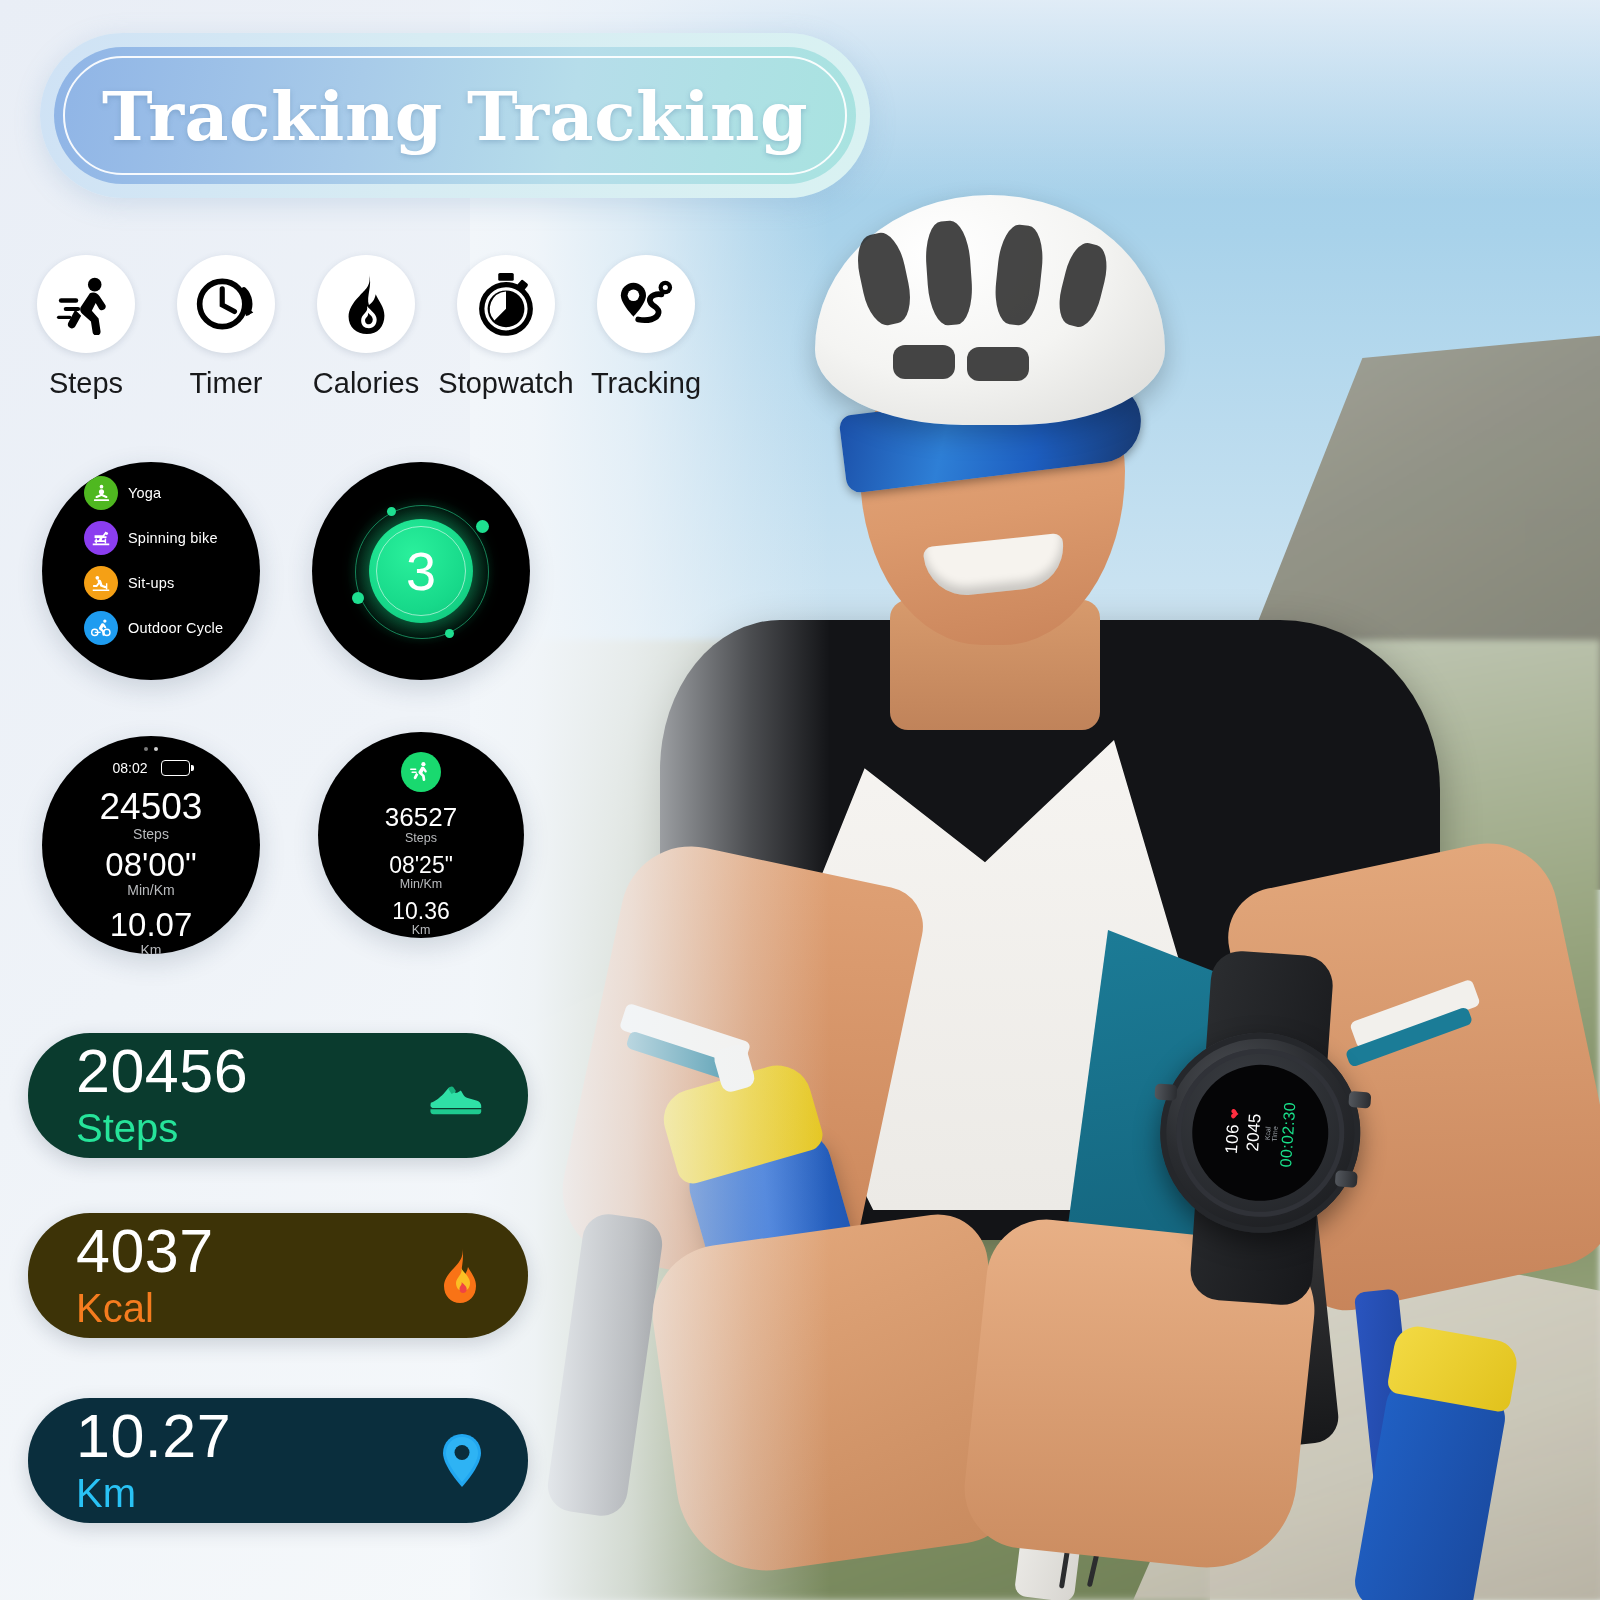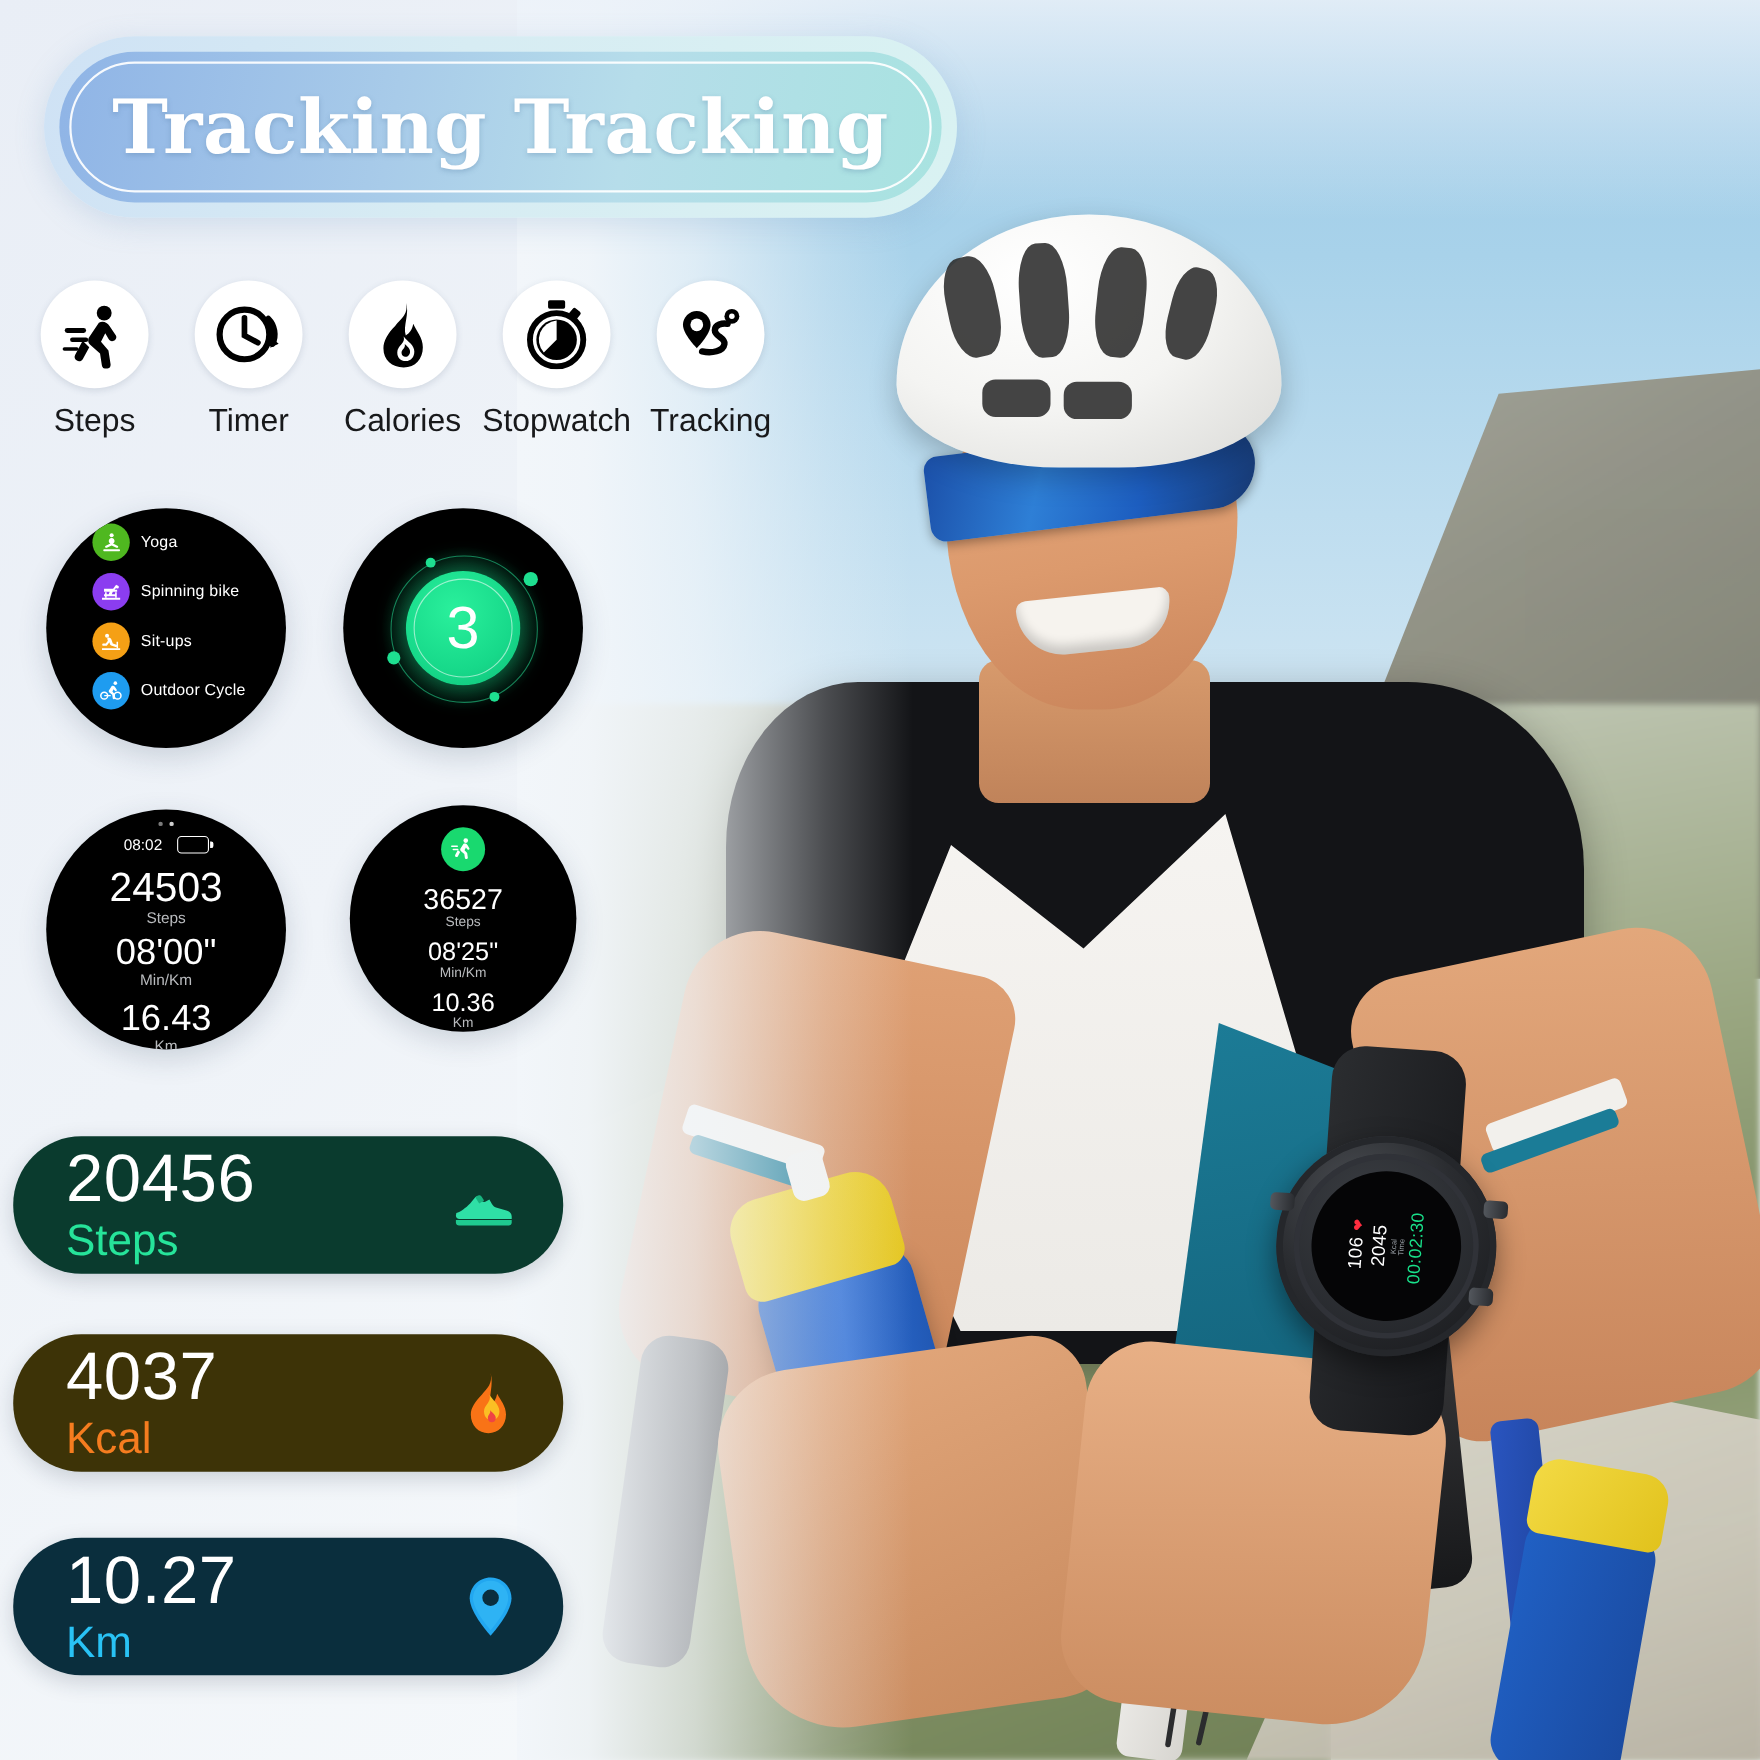--- a/index.html
+++ b/index.html
@@ -172,21 +172,21 @@
   .dots{position:absolute;left:50%;top:11px;transform:translateX(-50%);display:flex;gap:6px;}
   .dot{width:4px;height:4px;border-radius:50%;background:#cfcfcf;}
   .dot.dim{background:#7a7a7a;}
   .runstack{position:absolute;left:0;width:100%;display:flex;flex-direction:column;align-items:center;}
   .rs-val{color:#fff;font-weight:300;line-height:1.02;}
   .rs-lab{color:#b9bbbe;line-height:1.2;}
   .run-ic{width:40px;height:40px;border-radius:50%;background:#19d96f;
     display:flex;align-items:center;justify-content:center;color:#fff;font-size:25px;line-height:1;}
 
   
-  .pill{position:absolute;left:12px;border-radius:62px;display:flex;align-items:center;
+  .pill{position:absolute;left:28px;border-radius:62px;display:flex;align-items:center;
     justify-content:space-between;padding:0 44px 0 48px;box-sizing:border-box;
     box-shadow:0 6px 20px rgba(20,40,60,.18);}
   .pill-txt{display:flex;flex-direction:column;}
   .pill-val{color:#fff;font-size:61px;font-weight:300;line-height:1.04;letter-spacing:.5px;}
   .pill-lab{font-size:40px;font-weight:300;line-height:1.12;margin-top:2px;}
   .pill-ic{font-size:50px;line-height:1;}
   .p1{top:1033px;width:500px;height:125px;}
   .p2{top:1213px;width:500px;height:125px;}
   .p3{top:1398px;width:500px;height:125px;}
   svg{display:block;}
@@ -417,21 +417,21 @@
     </div>
     <div class="runstack" style="top:52px;">
       <div class="rs-val" style="font-size:37px;">24503</div>
       <div class="rs-lab" style="font-size:14px;">Steps</div>
     </div>
     <div class="runstack" style="top:112px;">
       <div class="rs-val" style="font-size:33px;">08'00"</div>
       <div class="rs-lab" style="font-size:14px;">Min/Km</div>
     </div>
     <div class="runstack" style="top:172px;">
-      <div class="rs-val" style="font-size:33px;">16.43</div>
+      <div class="rs-val" style="font-size:33px;">10.07</div>
       <div class="rs-lab" style="font-size:14px;">Km</div>
     </div>
   </div>
 
   <div class="wface w-run2">
     <div class="runstack" style="top:20px;">
       <div class="run-ic">
         <svg width="24" height="24" viewBox="0 0 24 24" fill="#fff">
           <circle cx="14.4" cy="4.2" r="2.1"></circle>
           <path d="M12.4 7c1.4-.5 2.7 0 3.4 1l1.8 2.8c.4.6.2 1.3-.4 1.6-.6.3-1.3.1-1.6-.5l-1-1.5-1.3 2.6 2.4 2.5.6 4c.1.8-.4 1.4-1.2 1.5-.8.1-1.4-.4-1.5-1.2l-.5-3.4-3-2.6c-.7-.6-.9-1.3-.6-2.1L12.4 7z"></path>

